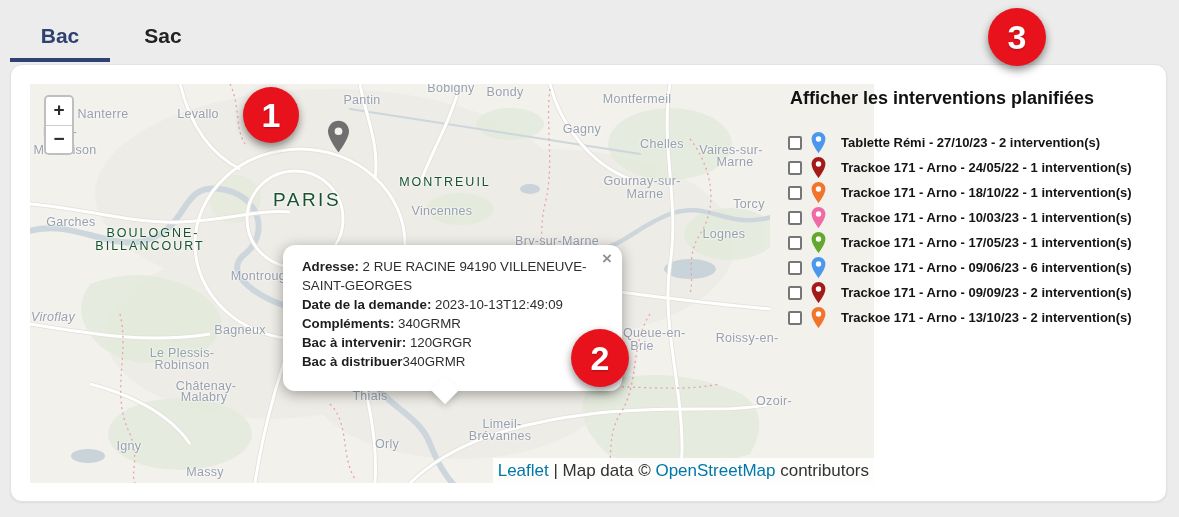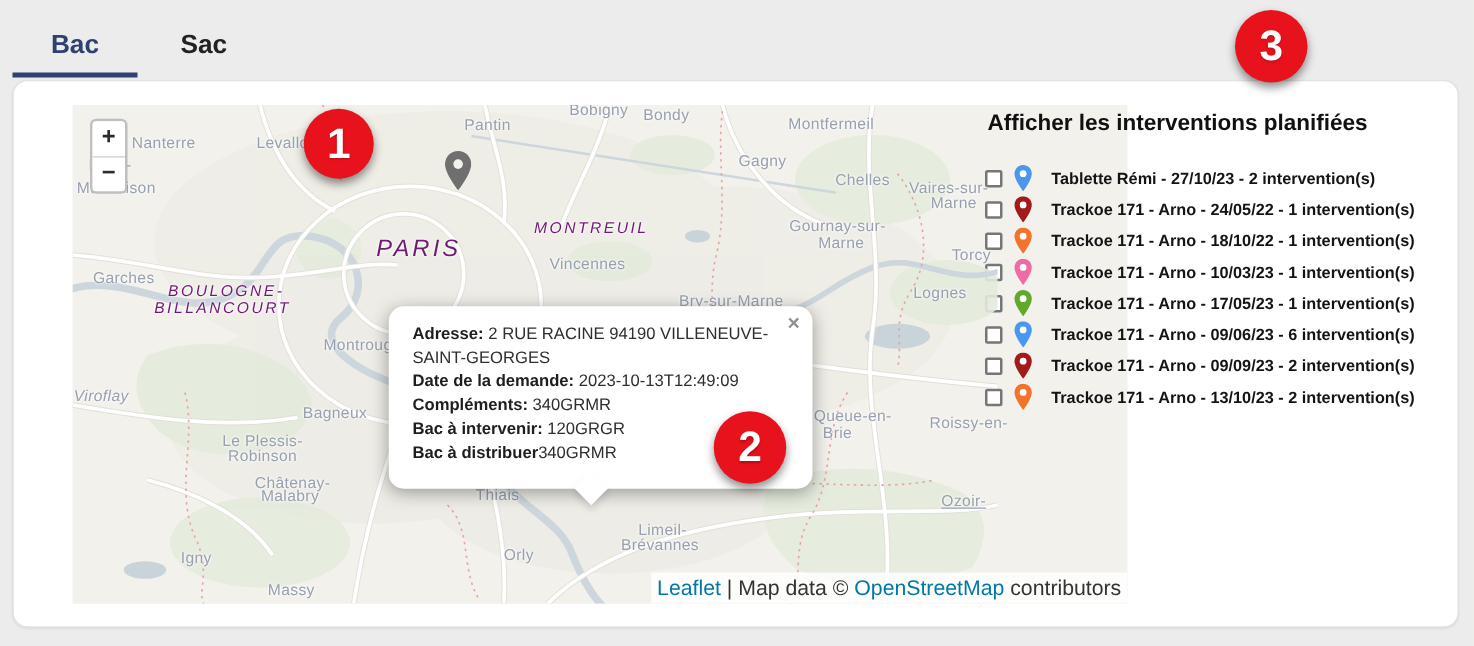--- a/index.html
+++ b/index.html
@@ -13,26 +13,26 @@
          justify-content:center; font-weight:bold; font-size:21px; cursor:pointer; }
   .tab.bac { left:10px; width:100px; color:#2e4170;text-align:right; }
   .tab.sac { left:110px; width:106px; color:#222; }
   .tab-indicator { position:absolute; left:10px; top:58px; width:100px; height:4px; background:#2e4170; }
   
   .card { position:absolute; left:10px; top:64px; width:1157px; height:438px;
           background:#fff; border-radius:12px; border:1px solid #e2e2e2;
           box-shadow:0 1px 2px rgba(0,0,0,.07); }
   
   #map { position:absolute; left:30px; top:84px; width:844px; height:399px;
-         overflow:hidden; background:#f3f1ec;margin-left:28px; }
+         overflow:hidden; background:#f3f1ec; }
   #map svg.decor { position:absolute; left:0; top:0; z-index:1; }
   .map-label { position:absolute; transform:translate(-50%,-50%); z-index:2;
                color:#97a0ae; font-size:12.5px; white-space:nowrap; letter-spacing:.3px;
                text-shadow:0 0 2px #fff,0 0 3px #fff; }
-  .map-label.city { color:#701a75; font-size:12.5px; letter-spacing:2px;font-style:italic; }
+  .map-label.city { color:#14532d; font-size:12.5px; letter-spacing:2px; }
   .map-label.big { font-size:19px; letter-spacing:2.5px; }
   .marker { position:absolute; z-index:3; }
   
   .zoomctl { position:absolute; left:14px; top:11px; width:30px; z-index:5;
              border:2px solid rgba(0,0,0,.25); border-radius:5px; background:#fff; overflow:hidden; }
   .zbtn { width:100%; height:28px; line-height:26px; text-align:center; font-size:19px;
           font-weight:bold; color:#2b2b2b; cursor:pointer; background:#fff; }
   .zbtn + .zbtn { border-top:1px solid #ccc; }
   
   .attr { position:absolute; right:0; bottom:0; z-index:5; background:rgba(255,255,255,.83);
@@ -176,21 +176,21 @@
       <span class="map-label" style="left: 23px; top: 233px; font-style: italic;">Viroflay</span>
       <span class="map-label" style="left: 210px; top: 246px;">Bagneux</span>
       <span class="map-label" style="left: 615px; top: 249px;">La Queue-en-</span>
       <span class="map-label" style="left: 612px; top: 262px;">Brie</span>
       <span class="map-label" style="left: 717px; top: 254px;">Roissy-en-</span>
       <span class="map-label" style="left: 152px; top: 269px;">Le Plessis-</span>
       <span class="map-label" style="left: 152px; top: 281px;">Robinson</span>
       <span class="map-label" style="left: 176px; top: 302px;">Châtenay-</span>
       <span class="map-label" style="left: 174px; top: 313px;">Malabry</span>
       <span class="map-label" style="left: 340px; top: 312px;">Thiais</span>
-      <span class="map-label" style="left: 713px; top: 317px; text-decoration: underline;">Ozoir-</span>
+      <span class="map-label" style="left: 744px; top: 317px;">Ozoir-</span>
       <span class="map-label" style="left: 472px; top: 340px;">Limeil-</span>
       <span class="map-label" style="left: 470px; top: 352px;">Brévannes</span>
       <span class="map-label" style="left: 357px; top: 360px;">Orly</span>
       <span class="map-label" style="left: 99px; top: 362px; text-align: center;">Igny</span>
       <span class="map-label" style="left: 175px; top: 388px;">Massy</span>
     </div>
 
   <svg class="marker" style="left:298px; top:36px;" width="21" height="33" viewBox="0 0 24 36">
     <path fill="#6f6f6f" d="M12 0C5.4 0 0 5.4 0 12c0 9 12 24 12 24s12-15 12-24C24 5.4 18.6 0 12 0z"></path>
     <circle cx="12" cy="12" r="4.4" fill="#f3f1ec"></circle>

